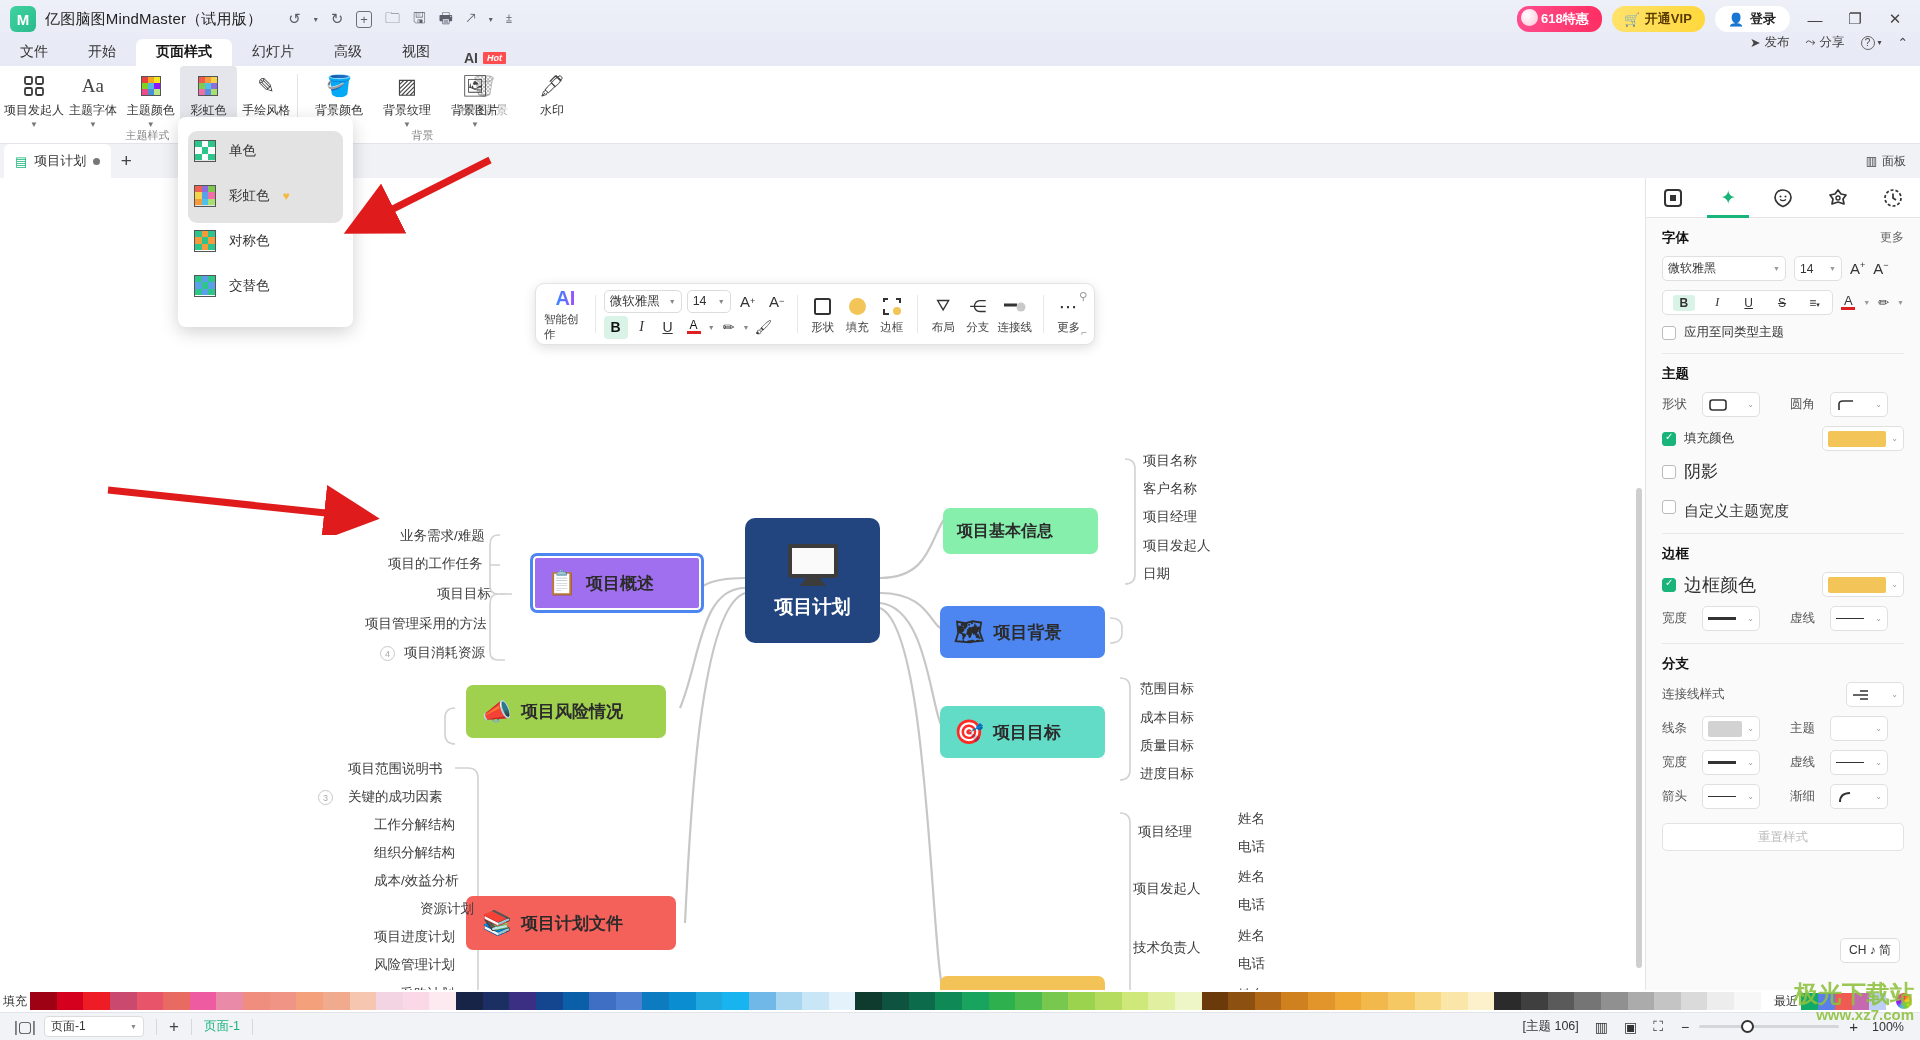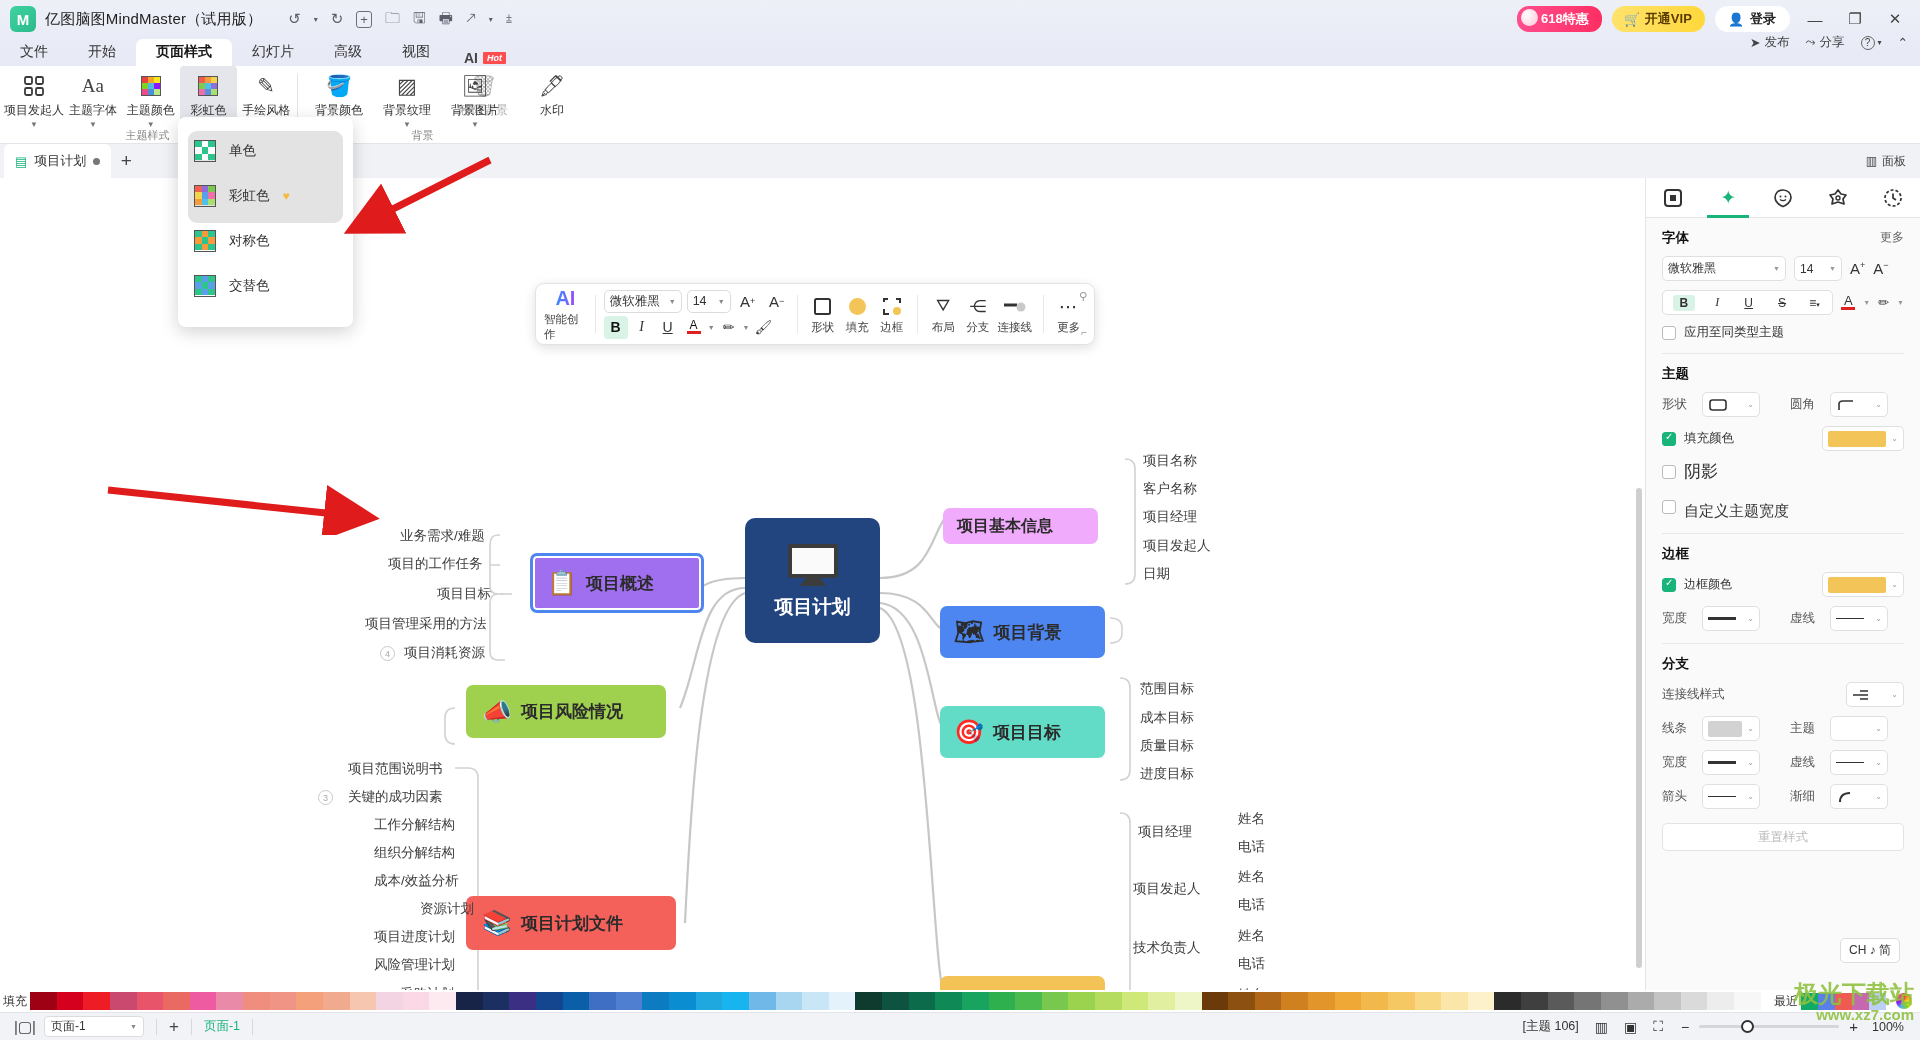--- a/index.html
+++ b/index.html
@@ -379,21 +379,21 @@
     <div class="subtxt" style="left:348px;top:610px;">关键的成功因素</div>
     <div class="cnum" style="left:318px;top:612px;">3</div>
     <div class="subtxt" style="left:374px;top:638px;">工作分解结构</div>
     <div class="subtxt" style="left:374px;top:666px;">组织分解结构</div>
     <div class="subtxt" style="left:374px;top:694px;">成本/效益分析</div>
     <div class="subtxt" style="left:420px;top:722px;">资源计划</div>
     <div class="subtxt" style="left:374px;top:750px;">项目进度计划</div>
     <div class="subtxt" style="left:374px;top:778px;">风险管理计划</div>
     <div class="subtxt" style="left:400px;top:807px;">采购计划</div>
 
-    <div class="node" style="left:943px;top:330px;width:155px;height:36px;background:#f0abfc;padding:4px 14px;">
+    <div class="node" style="left:943px;top:330px;width:155px;height:46px;background:#86efac;padding:4px 14px;">
       <span style="font-size:16px;">项目基本信息</span>
     </div>
     <div class="subtxt" style="left:1143px;top:274px;">项目名称</div>
     <div class="subtxt" style="left:1143px;top:302px;">客户名称</div>
     <div class="subtxt" style="left:1143px;top:330px;">项目经理</div>
     <div class="subtxt" style="left:1143px;top:359px;">项目发起人</div>
     <div class="subtxt" style="left:1143px;top:387px;">日期</div>
 
     <div class="node" style="left:940px;top:428px;width:165px;height:52px;background:#4d86f0;padding:0 14px;">
       <span class="emo">🗺</span>
@@ -691,21 +691,21 @@
         <span style="font-size:15px;margin-top:10px;">自定义主题宽度</span>
       </div>
     </div>
 
     <div class="hr"></div>
 
     <div class="rsec">
       <h4>边框</h4>
       <div class="rrow">
         <span class="cb on"></span>
-        <span style="font-size:12px;">边框颜色</span>
+        <span style="font-size:18px;">边框颜色</span>
         <div class="ctrl" style="width:82px;margin-left:auto;">
           <span style="width:58px;height:16px;border-radius:2px;background:#f3c558;display:block;"></span>
           <span style="font-size:8px;color:#999">⌄</span>
         </div>
       </div>
       <div class="rrow">
         <span class="rlab">宽度</span>
         <div class="ctrl" style="width:58px;">
           <span style="width:28px;height:3px;background:#333;display:block;"></span>
           <span style="font-size:8px;color:#999">⌄</span>

